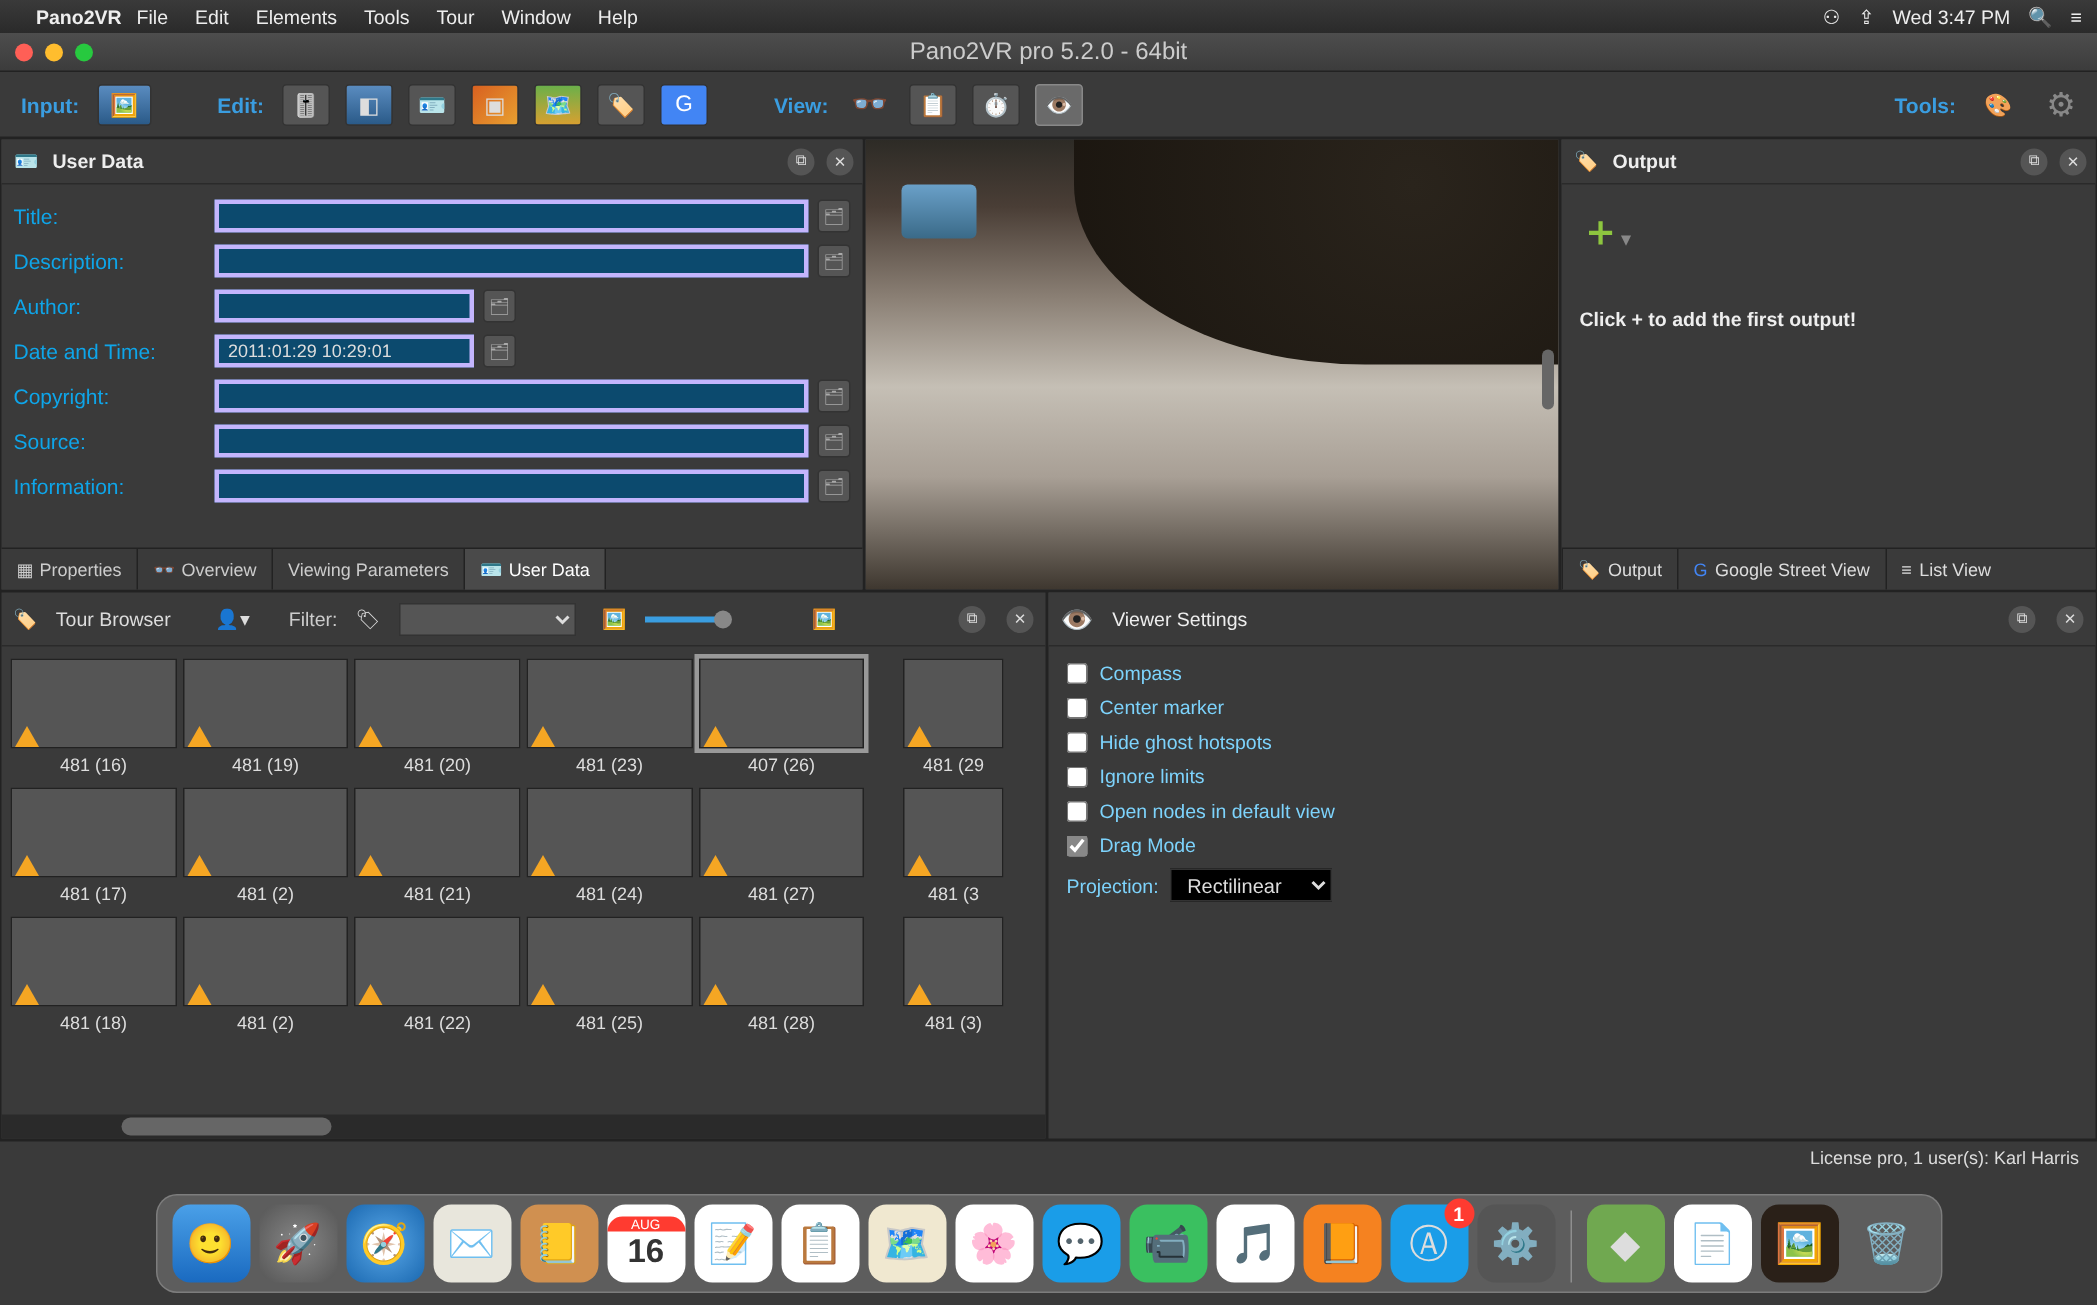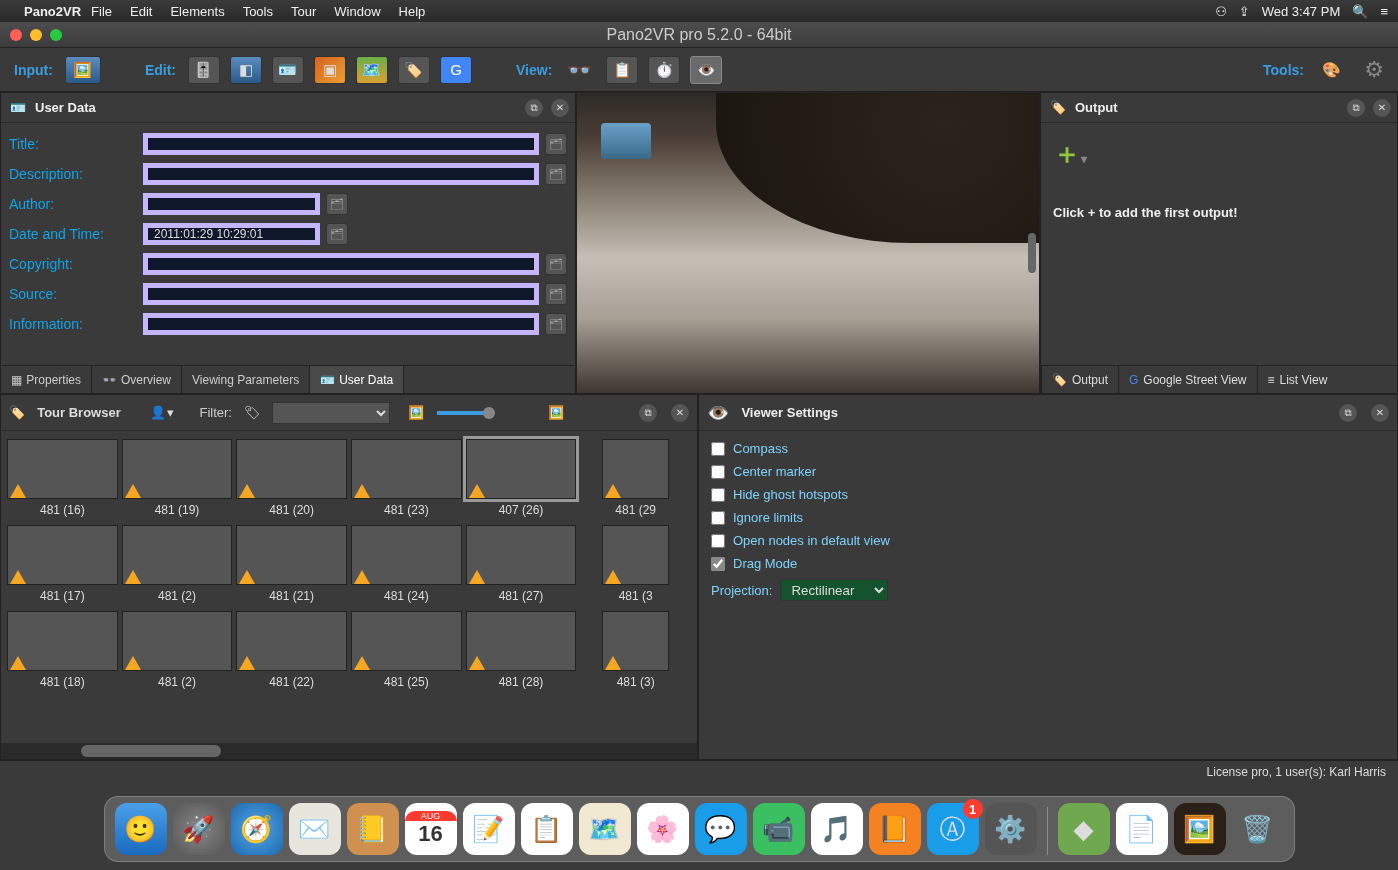--- a/index.html
+++ b/index.html
@@ -38,21 +38,21 @@
   .panel { background: #3a3a3a; border: 1px solid #222; display: flex; flex-direction: column; }
   .panel-header { height: 30px; background: #3a3a3a; border-bottom: 1px solid #2a2a2a; display: flex; align-items: center; padding: 0 6px; gap: 6px; }
   .panel-header .title { font-weight: 600; color: #eee; flex: 1; }
   .panel-header .icon-sm { width: 22px; height: 22px; display: flex; align-items: center; justify-content: center; font-size: 13px; }
   .panel-header .ctrl { width: 18px; height: 18px; background: #555; border-radius: 9px; display: flex; align-items: center; justify-content: center; font-size: 10px; cursor: default; margin-left: 2px; }
   
   
   .userdata-body { padding: 10px 8px 0 8px; overflow: hidden; flex: 1; }
   .field-row { display: flex; align-items: center; margin-bottom: 8px; }
   .field-row label { width: 134px; color: #0ea5e9; font-size: 14px; }
-  .field-row input { flex: 1; height: 22px; background: #0f172a; border: 5px solid #c4b5fd; color: #ddd; padding: 0 6px; font-size: 12px; }
+  .field-row input { flex: 1; height: 22px; background: #0c4a6e; border: 3px solid #c4b5fd; color: #ddd; padding: 0 6px; font-size: 12px; }
   .field-row .link-btn { width: 22px; height: 22px; background: #555; border: 1px solid #333; margin-left: 6px; display: flex; align-items: center; justify-content: center; font-size: 11px; color: #aaa; cursor: default; border-radius: 3px; }
   .field-row input.short { flex: 0 0 160px; }
   
   .panel-tabs { display: flex; background: #3a3a3a; border-top: 1px solid #222; height: 28px; }
   .panel-tabs .tab { padding: 0 10px; display: flex; align-items: center; gap: 4px; font-size: 12px; color: #ccc; border-right: 1px solid #222; cursor: default; }
   .panel-tabs .tab.active { background: #4a4a4a; color: #fff; }
   
   
   .preview { position: relative; overflow: hidden; }
   .preview .bg { position: absolute; inset: 0; background: linear-gradient(180deg, #2d2b26 0%, #4a3e36 15%, #8a7f74 35%, #c5bfb5 55%, #a89f95 75%, #3e372f 100%); }
@@ -64,21 +64,21 @@
   .output-body { flex: 1; padding: 12px; }
   .output-body .plus { font-size: 28px; color: #8dc63f; font-weight: bold; }
   .output-body .msg { margin-top: 32px; color: #eee; font-weight: 600; font-size: 13px; }
   .output-tabs { display: flex; background: #3a3a3a; border-top: 1px solid #222; height: 28px; }
   .output-tabs .tab { padding: 0 10px; display: flex; align-items: center; gap: 5px; font-size: 12px; color: #ddd; border-left: 1px solid #222; cursor: default; }
   
   
   .bottom-row { display: flex; height: 366px; }
   .tour-browser { width: 698px; border: 1px solid #222; display: flex; flex-direction: column; background: #3a3a3a; }
   .tb-header { height: 36px; display: flex; align-items: center; padding: 0 8px; gap: 12px; border-bottom: 1px solid #2a2a2a; }
-  .tb-header .title { font-weight: 700; }
+  .tb-header .title { font-weight: 400; }
   .tb-header .filter-label { color: #ccc; }
   .tb-header select, .tb-header .slider-placeholder { height: 22px; background: #555; border: 1px solid #333; color: #ddd; }
   .tb-header .ctrl { width: 18px; height: 18px; background: #555; border-radius: 9px; display: flex; align-items: center; justify-content: center; font-size: 10px; cursor: default; margin-left: 2px; }
   
   .thumbs { flex: 1; overflow: hidden; padding: 8px 6px 0 6px; display: grid; grid-template-columns: repeat(6, 1fr); gap: 2px 4px; align-content: start; }
   .thumb { display: flex; flex-direction: column; align-items: center; position: relative; }
   .thumb .img { width: 100%; height: 60px; background: #555; border: 1px solid #222; position: relative; }
   .thumb .img.selected { outline: 3px solid #999; }
   .thumb .warn { position: absolute; bottom: 0; left: 2px; width: 0; height: 0; border-left: 8px solid transparent; border-right: 8px solid transparent; border-bottom: 14px solid #f5a623; }
   .thumb .cap { font-size: 12px; color: #ddd; margin-top: 4px; margin-bottom: 6px; }
@@ -88,21 +88,21 @@
   .hscroll .thumb-bar { position: absolute; left: 80px; width: 140px; top: 2px; bottom: 2px; background: #666; border-radius: 6px; }
   
   
   .viewer-settings { flex: 1; border: 1px solid #222; background: #3a3a3a; display: flex; flex-direction: column; }
   .vs-body { flex: 1; padding: 10px 12px; }
   .vs-row { display: flex; align-items: center; margin-bottom: 8px; gap: 8px; }
   .vs-row input[type="checkbox"] { width: 14px; height: 14px; accent-color: #888; }
   .vs-row label { color: #7dd3fc; font-size: 13px; }
   .vs-row .disabled { color: #666; }
   .vs-row input[type="number"] { width: 40px; height: 22px; background: #444; border: 1px solid #333; color: #888; padding: 0 4px; }
-  .vs-row select { height: 22px; background: #14532d; border: 1px solid #333; color: #ddd; padding: 0 6px; min-width: 108px; }
+  .vs-row select { height: 22px; background: #000000; border: 1px solid #333; color: #ddd; padding: 0 6px; min-width: 108px; }
   
   
   .license-bar { height: 22px; background: #3a3a3a; text-align: right; padding: 0 12px; color: #ddd; font-size: 12px; line-height: 22px; border-top: 1px solid #222; }
   
   
   .dock-wrap { height: 86px; background: transparent; display: flex; justify-content: center; align-items: flex-end; padding-bottom: 6px; }
   .dock { background: rgba(200,200,200,0.25); border-radius: 14px; padding: 6px 10px; display: flex; gap: 6px; align-items: flex-end; border: 1px solid rgba(255,255,255,0.2); }
   .dock .app { width: 52px; height: 52px; border-radius: 12px; display: flex; align-items: center; justify-content: center; font-size: 26px; position: relative; }
   .dock .divider { width: 1px; height: 48px; background: rgba(255,255,255,0.3); margin: 0 4px; }
   .dock .badge { position: absolute; top: -4px; right: -4px; width: 20px; height: 20px; background: #ff3b30; border-radius: 50%; color: #fff; font-size: 13px; display: flex; align-items: center; justify-content: center; font-weight: bold; }

